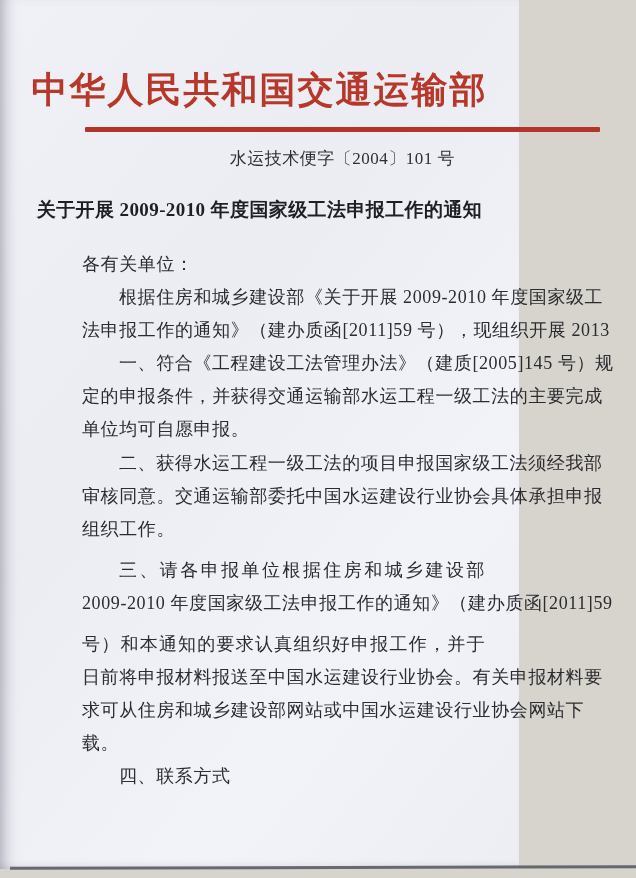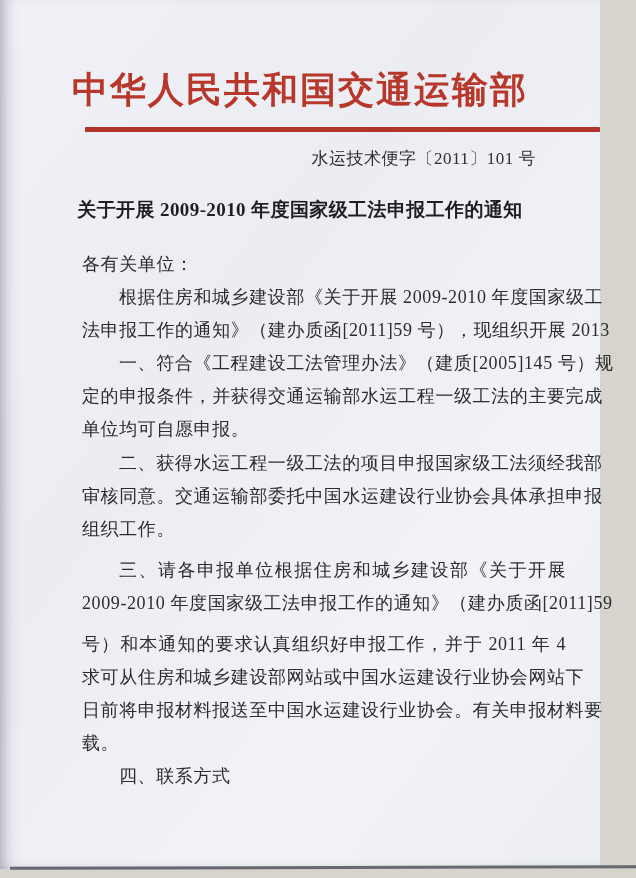--- a/index.html
+++ b/index.html
@@ -11,21 +11,21 @@
     --page-edge:#51555c;
   }
   *{box-sizing:border-box;}
   html,body{margin:0;padding:0;}
   body{
     width:636px;height:878px;position:relative;overflow:hidden;
     background:var(--scanner-bed);
     font-family:"Liberation Serif","DejaVu Serif",serif;
   }
   .paper{
-    position:absolute;left:0;top:0;width:600px;height:869px;
+    position:absolute;left:0;top:0;width:519px;height:869px;
     background:linear-gradient(128deg,#f0f1f7 0%,#ecedf3 38%,#f2f3f8 72%,#eceef4 100%);
     box-shadow:inset 14px 0 16px -12px rgba(90,90,105,.55),
                inset 0 -8px 10px -8px rgba(120,120,135,.30);
   }
   .page-edge{
     position:absolute;left:10px;top:866px;width:626px;height:3px;
     background:var(--page-edge);opacity:.85;transform:rotate(-0.12deg);
   }
   .ministry-header{
     margin:0;padding-top:68px;text-align:center;
@@ -61,37 +61,37 @@
   }
 </style>
 </head>
 <body>
 
 <div class="paper">
   <h1 class="ministry-header">中华人民共和国交通运输部</h1>
 
   <div class="divider"></div>
 
-  <div class="doc-number">水运技术便字〔2011〕101 号</div>
+  <div class="doc-number">水运技术便字〔2004〕101 号</div>
 
   <h2 class="notice-title">关于开展 2009-2010 年度国家级工法申报工作的通知</h2>
 
   <div class="doc-body">
       <div class="line bold">各有关单位：</div>
       <div class="line indent">根据住房和城乡建设部《关于开展 2009-2010 年度国家级工</div>
       <div class="line">法申报工作的通知》（建办质函[2011]59 号），现组织开展 2013</div>
       <div class="line indent">一、符合《工程建设工法管理办法》（建质[2005]145 号）规</div>
       <div class="line">定的申报条件，并获得交通运输部水运工程一级工法的主要完成</div>
       <div class="line">单位均可自愿申报。</div>
       <div class="line indent">二、获得水运工程一级工法的项目申报国家级工法须经我部</div>
       <div class="line">审核同意。交通运输部委托中国水运建设行业协会具体承担申报</div>
       <div class="line">组织工作。</div>
       <div class="line indent spread">三、请各申报单位根据住房和城乡建设部《关于开展</div>
       <div class="line">2009-2010 年度国家级工法申报工作的通知》（建办质函[2011]59</div>
       <div class="line spread">号）和本通知的要求认真组织好申报工作，并于 2011 年 4 月 1</div>
+      <div class="line">日前将申报材料报送至中国水运建设行业协会。有关申报材料要</div>
       <div class="line">求可从住房和城乡建设部网站或中国水运建设行业协会网站下</div>
-      <div class="line">日前将申报材料报送至中国水运建设行业协会。有关申报材料要</div>
       <div class="line">载。</div>
       <div class="line indent">四、联系方式</div>
     </div>
 </div>
 
 <div class="page-edge"></div>
 
 </body></html>

